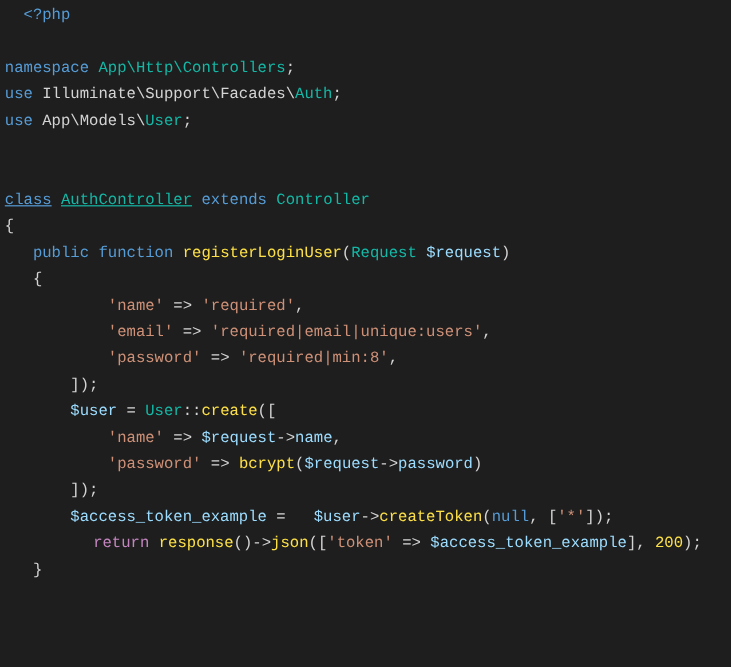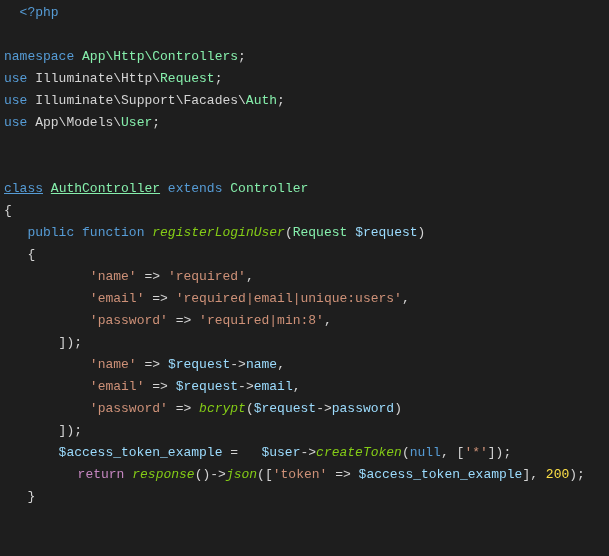--- a/index.html
+++ b/index.html
@@ -17,58 +17,57 @@
       width: 609px;
       height: 556px;
       overflow: hidden;
     }
     .line {
       white-space: pre;
     }
     .keyword { color: #569cd6; text-align: center; }
     .string { color: #ce9178; }
     .variable { color: #9cdcfe; }
-    .function { color: #84cc16; font-style: italic; }
+    .function { color: #fde047; }
     .punct { color: #d4d4d4; }
     .number { color: #fde047; margin-top: 16px; }
     .php-tag { color: #569cd6; }
     .namespace-kw { color: #569cd6; margin-top: 36px; }
     .use-kw { color: #569cd6; }
     .class-kw { color: #569cd6; text-decoration: underline; }
     .extends-kw { color: #569cd6; text-align: right; }
     .public-kw { color: #569cd6; }
     .return-kw { color: #c586c0; margin-left: 19px; }
     .brace { color: #d4d4d4; }
     .arrow { color: #d4d4d4; }
     .this { color: #569cd6; }
     .null { color: #569cd6; }
-    .type { color: #86efac; }
+    .type { color: #14b8a6; }
     .member { color: #9cdcfe; }
     .class-underline { text-decoration: underline; font-family: Liberation Mono, monospace; }
   </style>
 </head>
 <body>
 
 <div>
 <div class="line">  <span class="php-tag">&lt;?php</span></div>
 <div class="line"> </div>
 <div class="line"><span class="namespace-kw">namespace</span> <span class="type">App\Http\Controllers</span><span class="punct">;</span></div>
-<div class="line"><span class="use-kw">use</span> <span class="punct">Illuminate\Http\</span><span class="type">Request</span><span class="punct">;</span></div>
 <div class="line"><span class="use-kw">use</span> <span class="punct">Illuminate\Support\Facades\</span><span class="type">Auth</span><span class="punct">;</span></div>
 <div class="line"><span class="use-kw">use</span> <span class="punct">App\Models\</span><span class="type">User</span><span class="punct">;</span></div>
 <div class="line"> </div>
 <div class="line"> </div>
 <div class="line"><span class="class-kw class-underline">class</span> <span class="type class-underline">AuthController</span> <span class="extends-kw">extends</span> <span class="type">Controller</span></div>
 <div class="line"><span class="brace">{</span></div>
 <div class="line">   <span class="public-kw">public</span> <span class="keyword">function</span> <span class="function">registerLoginUser</span><span class="punct">(</span><span class="type">Request</span> <span class="variable">$request</span><span class="punct">)</span></div>
 <div class="line">   <span class="brace">{</span></div>
 <div class="line">           <span class="string">'name'</span> <span class="arrow">=&gt;</span> <span class="string">'required'</span><span class="punct">,</span></div>
 <div class="line">           <span class="string">'email'</span> <span class="arrow">=&gt;</span> <span class="string">'required|email|unique:users'</span><span class="punct">,</span></div>
 <div class="line">           <span class="string">'password'</span> <span class="arrow">=&gt;</span> <span class="string">'required|min:8'</span><span class="punct">,</span></div>
 <div class="line">       <span class="punct">]</span><span class="punct">)</span><span class="punct">;</span></div>
+<div class="line">       <span class="variable">$user</span><span class="punct"> = </span><span class="type">User</span><span class="punct">::</span><span class="function">create</span><span class="punct">(</span><span class="punct">[</span></div>
 <div class="line">           <span class="string">'name'</span> <span class="arrow">=&gt;</span> <span class="variable">$request</span><span class="arrow">-&gt;</span><span class="member">name</span><span class="punct">,</span></div>
-<div class="line">           <span class="string">'email'</span> <span class="arrow">=&gt;</span> <span class="variable">$request</span><span class="arrow">-&gt;</span><span class="member">email</span><span class="punct">,</span></div>
 <div class="line">           <span class="string">'password'</span> <span class="arrow">=&gt;</span> <span class="function">bcrypt</span><span class="punct">(</span><span class="variable">$request</span><span class="arrow">-&gt;</span><span class="member">password</span><span class="punct">)</span></div>
 <div class="line">       <span class="punct">]</span><span class="punct">)</span><span class="punct">;</span></div>
 <div class="line">       <span class="variable">$access_token_example</span><span class="punct"> =   </span><span class="variable">$user</span><span class="arrow">-&gt;</span><span class="function">createToken</span><span class="punct">(</span><span class="null">null</span><span class="punct">,</span> <span class="punct">[</span><span class="string">'*'</span><span class="punct">]</span><span class="punct">)</span><span class="punct">;</span></div>
 <div class="line">       <span class="return-kw">return</span> <span class="function">response</span><span class="punct">(</span><span class="punct">)</span><span class="arrow">-&gt;</span><span class="function">json</span><span class="punct">(</span><span class="punct">[</span><span class="string">'token'</span> <span class="arrow">=&gt;</span> <span class="variable">$access_token_example</span><span class="punct">]</span><span class="punct">,</span> <span class="number">200</span><span class="punct">)</span><span class="punct">;</span></div>
 <div class="line">   <span class="brace">}</span></div>
 </div>
 
 </body></html>

